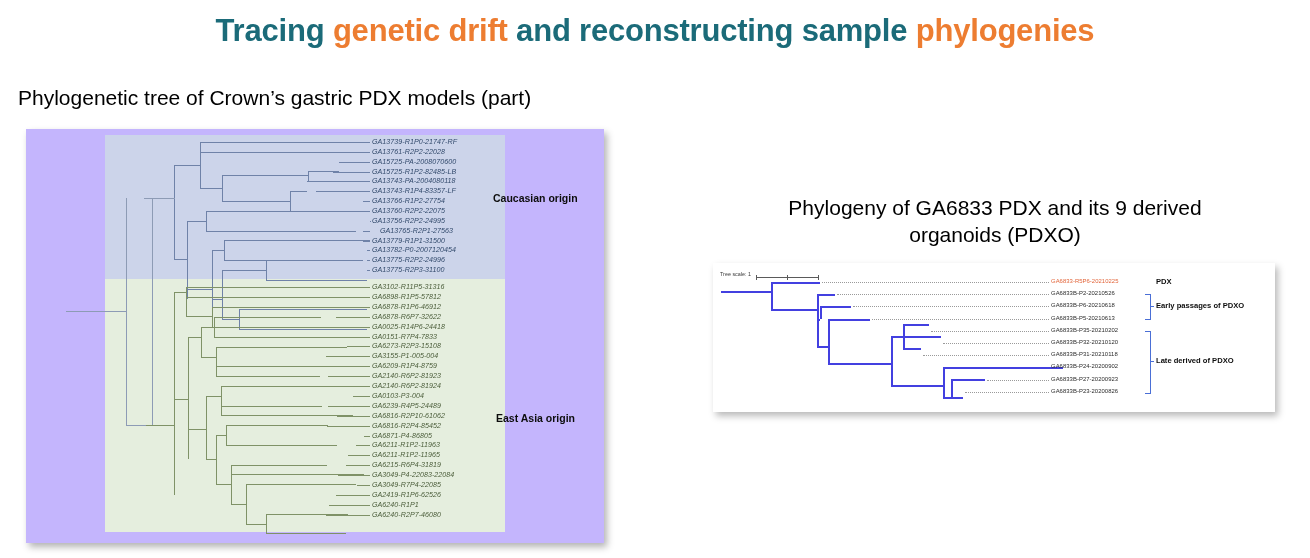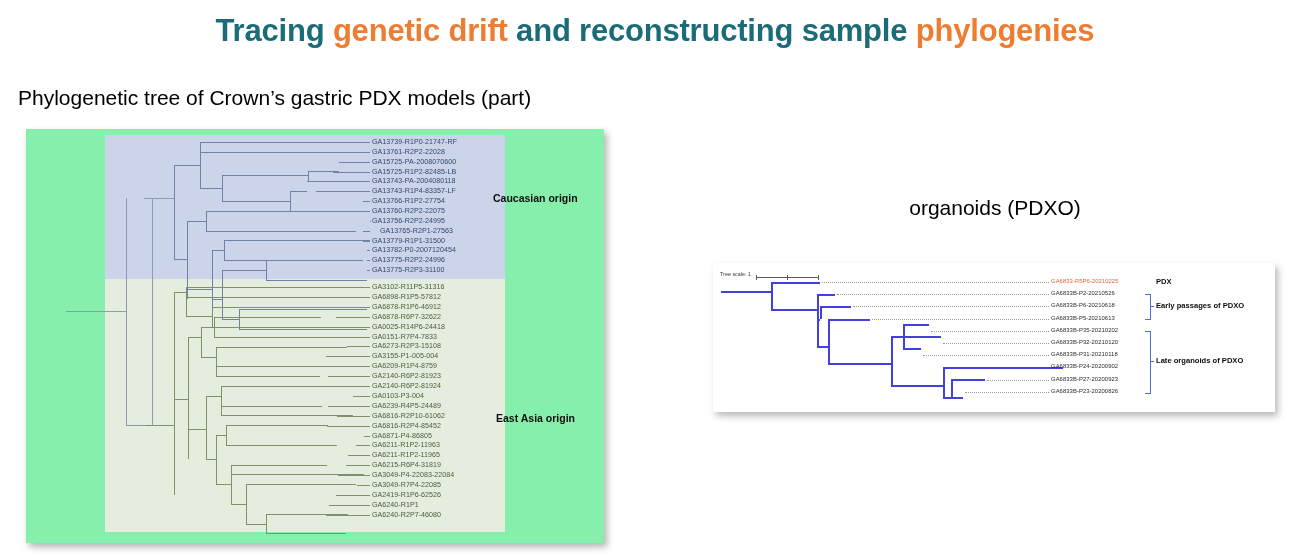--- a/index.html
+++ b/index.html
@@ -43,22 +43,23 @@
     white-space: nowrap;
   }
 
   
   #left-figure {
     position: absolute;
     left: 26px;
     top: 129px;
     width: 578px;
     height: 414px;
-    background: #86efac;
+    background: #c4b5fd;
     box-shadow: 3px 4px 7px rgba(0,0,0,0.30);
+    font-style: italic;
   }
   .tree-band {
     position: absolute;
     left: 79px;
     width: 400px;
   }
   #band-caucasian {
     top: 6px;
     height: 144px;
     background: #ccd4ea;
@@ -412,20 +413,21 @@
       <div class="leaf-label ea" style="left: 346px; top: 352px;">GA3049-R7P4-22085</div>
       <div class="leaf-label ea" style="left: 346px; top: 361.9px;">GA2419-R1P6-62526</div>
       <div class="leaf-label ea" style="left: 346px; top: 371.8px;">GA6240-R1P1</div>
       <div class="leaf-label ea" style="left: 346px; top: 381.7px;">GA6240-R2P7-46080</div>
     </div>
 </div>
 <div class="group-tag" id="tag-caucasian">Caucasian origin</div>
 <div class="group-tag" id="tag-eastasia">East Asia origin</div>
 
 <div id="right-heading">
+  <div>Phylogeny of GA6833 PDX and its 9 derived</div>
   <div>organoids (PDXO)</div>
 </div>
 
 <div id="right-figure">
   <div id="tree-scale">Tree scale: 1</div>
   <div id="tree-scale-bar">
     <div class="bar-line"></div>
     <div class="tick" style="left:0px"></div>
     <div class="tick" style="left:31px"></div>
     <div class="tick" style="left:62px"></div>
@@ -481,15 +483,15 @@
       <div class="pleaf" style="left: 338px; top: 63.8px;">GA6833B-P35-20210202</div>
       <div class="pleaf" style="left: 338px; top: 76px;">GA6833B-P32-20210120</div>
       <div class="pleaf" style="left: 338px; top: 88.2px;">GA6833B-P31-20210118</div>
       <div class="pleaf" style="left: 338px; top: 100.4px;">GA6833B-P24-20200902</div>
       <div class="pleaf" style="left: 338px; top: 112.6px;">GA6833B-P27-20200923</div>
       <div class="pleaf" style="left: 338px; top: 124.8px;">GA6833B-P23-20200826</div>
     </div>
   <div id="right-annotations">
       <div class="plabel" style="left: 443px; top: 14px;">PDX</div>
       <div class="plabel" style="left: 443px; top: 38px;">Early passages of PDXO</div>
-      <div class="plabel" style="left: 443px; top: 93px;">Late organoids of PDXO</div>
+      <div class="plabel" style="left: 443px; top: 93px;">Late derived of PDXO</div>
     </div>
 </div>
 
 </body></html>

